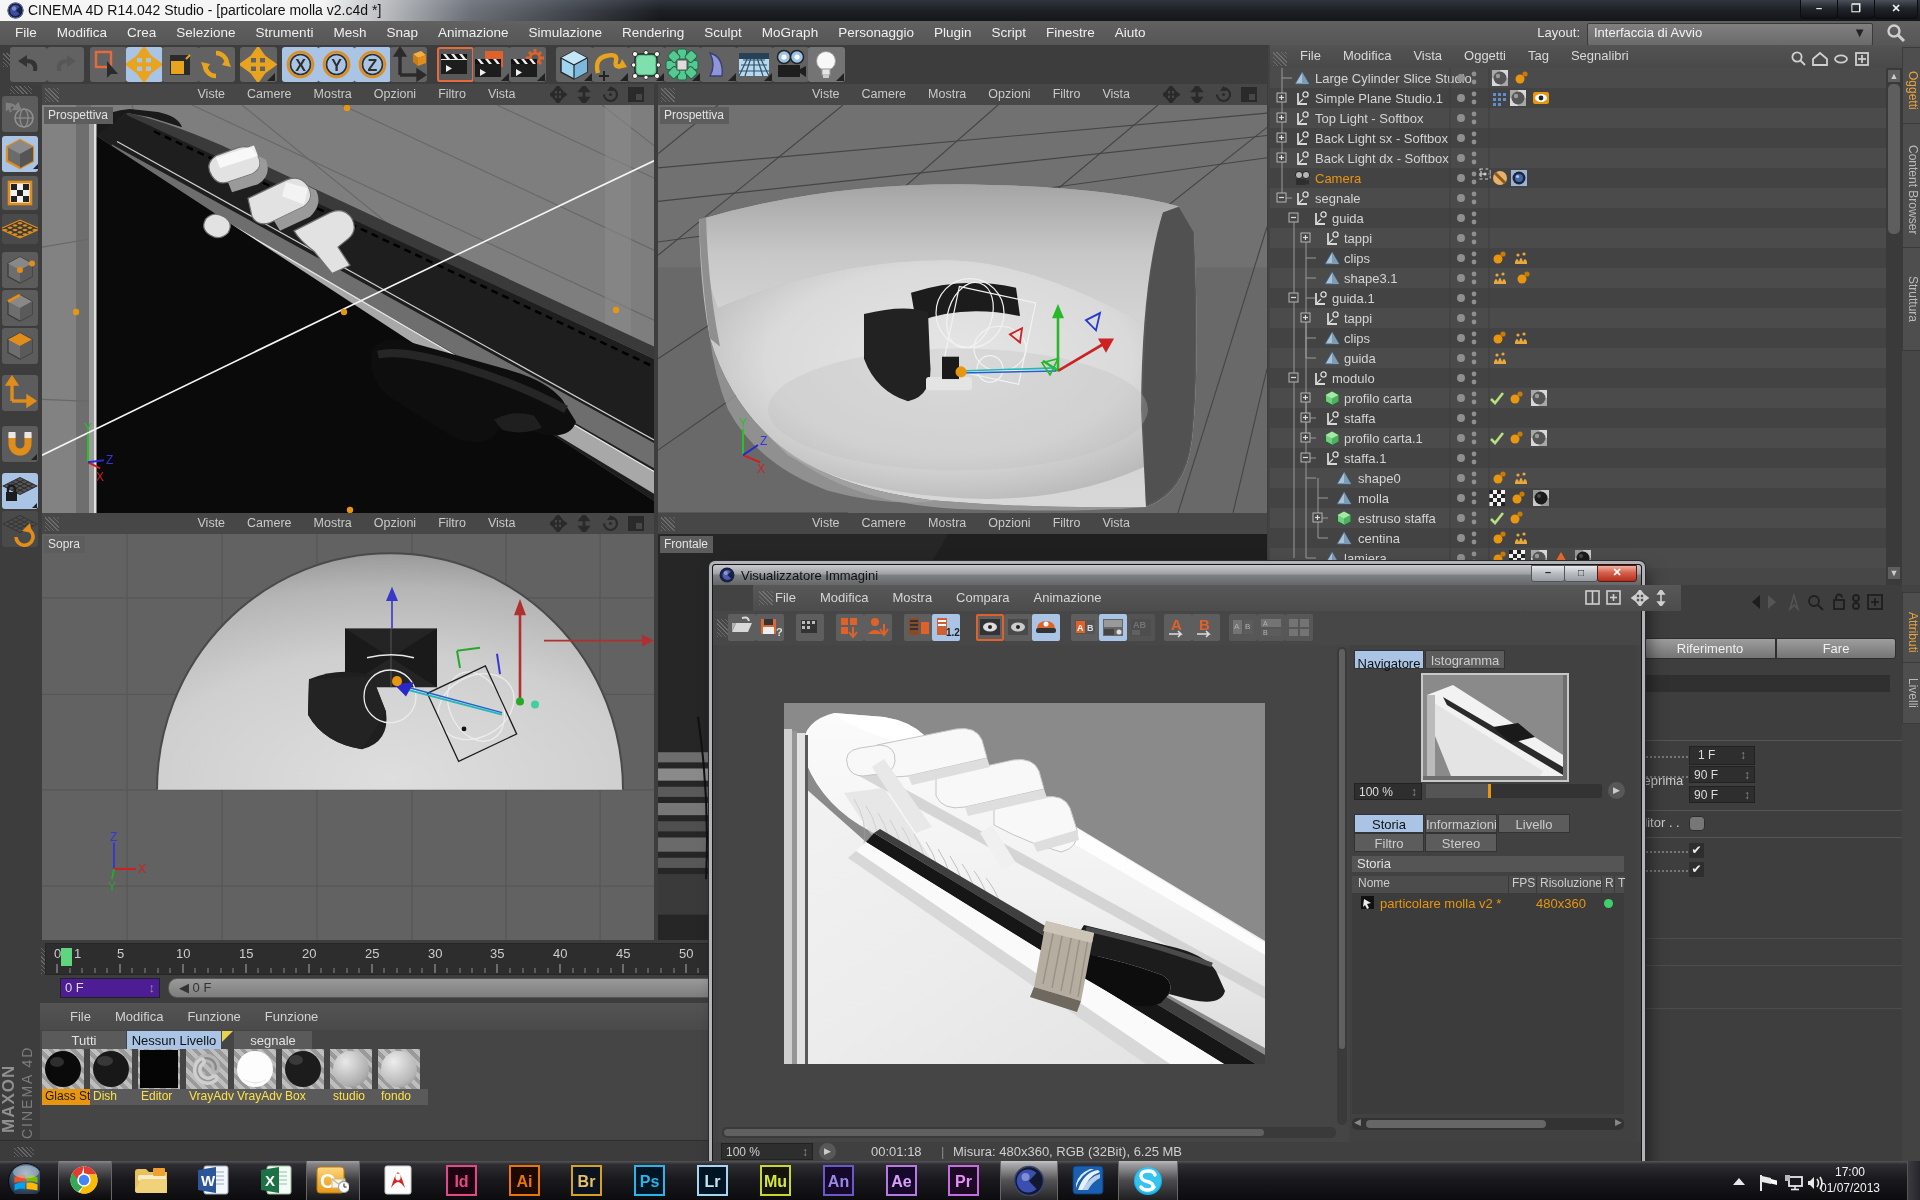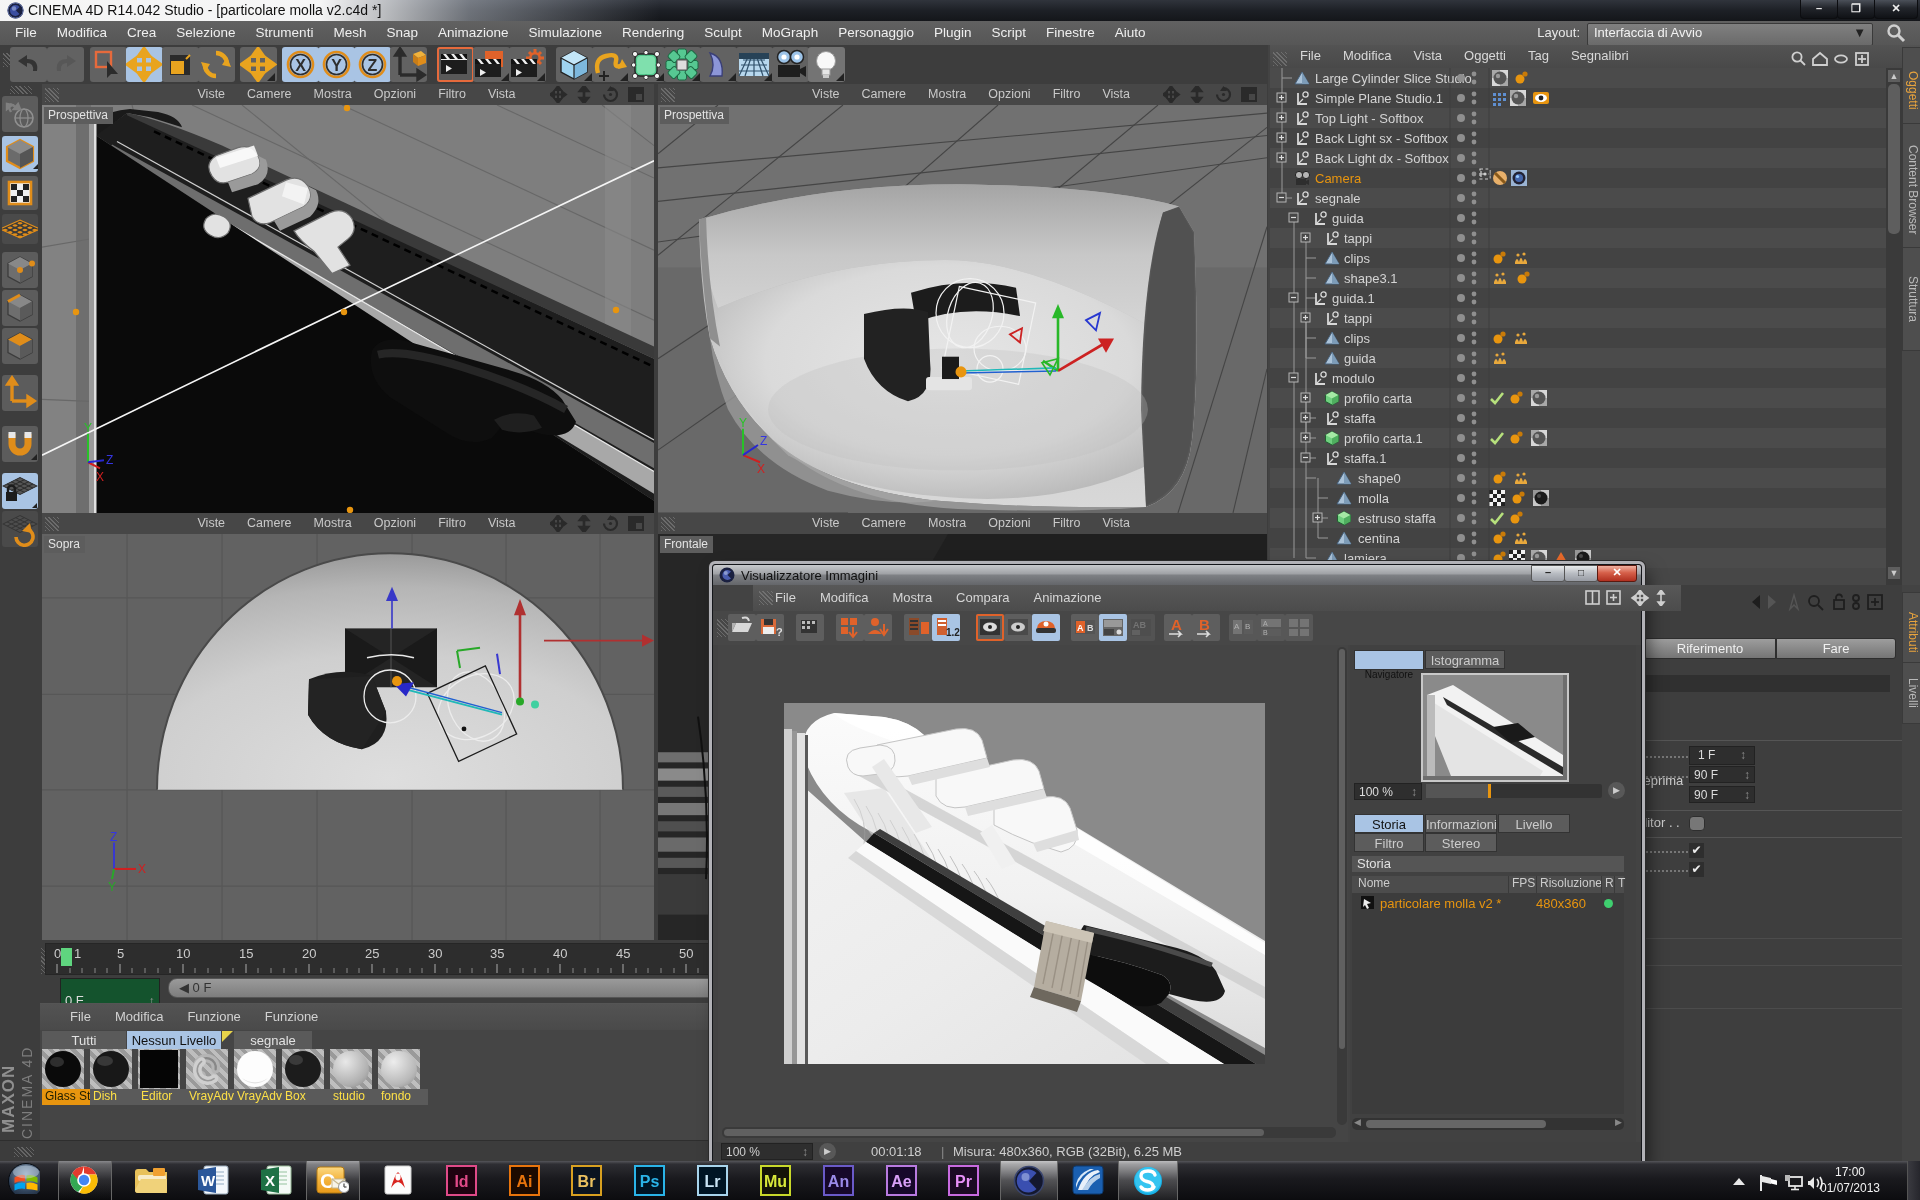--- a/index.html
+++ b/index.html
@@ -815,21 +815,21 @@
             <line x1="652" y1="24" x2="652" y2="29"></line>
             <line x1="665" y1="24" x2="665" y2="29"></line>
             <line x1="678" y1="24" x2="678" y2="29"></line>
             <line x1="690" y1="24" x2="690" y2="29"></line>
           </g>
    <rect x="15" y="4" width="11" height="18" fill="#5fd57f"></rect>
           <text x="28" y="14" font-size="13" fill="#ccc">1</text>
   </svg>
  </div>
  <div id="framerow">
-  <div class="abs" style="left:0;top:0;width:100px;height:20px;background:#14532d;border:1px solid #222;color:#ddd;font-size:13px;padding:14px 4px;box-sizing:border-box">0 F<span style="float:right;color:#999">↕</span></div>
+  <div class="abs" style="left:0;top:0;width:100px;height:20px;background:#4c1d95;border:1px solid #222;color:#ddd;font-size:13px;padding:1px 4px;box-sizing:border-box">0 F<span style="float:right;color:#999">↕</span></div>
   <div class="abs" style="left:108px;top:0;width:1082px;height:20px;background:linear-gradient(180deg,#9a9a9a,#7d7d7d);border:1px solid #555;border-radius:9px;color:#333;font-size:13px;padding:1px 10px;box-sizing:border-box">◀ 0 F<span style="float:right">90 F ▶</span></div>
  </div>
 </div>
 <div class="abs" style="left:0;top:1003px;width:40px;height:137px;background:#3d3d3d;overflow:hidden">
  <svg width="40" height="137">
         <g transform="rotate(-90 20 68)">
           <text x="-42" y="62" font-size="17" font-weight="bold" fill="#8f8f8f" font-family="Liberation Sans" letter-spacing="1">MAXON</text>
           <text x="-48" y="80" font-size="14" fill="#7d7d7d" font-family="Liberation Sans" letter-spacing="2">CINEMA 4D</text>
         </g>
       </svg>
@@ -1538,21 +1538,21 @@
   </svg>
   <div class="abs" style="left:4px;top:482px;width:614px;height:11px;background:#3a3a3a;border-radius:5px">
           <div class="abs" style="left:2px;top:2px;width:540px;height:7px;background:#606060;border-radius:4px"></div>
         </div>
   <div class="abs" style="left:619px;top:2px;width:10px;height:478px;background:#3a3a3a;border-radius:5px">
           <div class="abs" style="left:2px;top:2px;width:6px;height:400px;background:#606060;border-radius:3px"></div>
         </div>
  </div>
 
  <div class="abs" style="left:637px;top:80px;width:286px;height:497px;background:#414141">
-  <div class="abs" style="left:4px;top:5px;width:70px;height:19px;background:#a9c4e4;color:#111;font-size:10px;text-align:center;padding-top:18px;box-sizing:border-box;border:1px solid #333">Navigatore</div>
+  <div class="abs" style="left:4px;top:5px;width:70px;height:19px;background:#a9c4e4;color:#111;font-size:13px;text-align:center;padding-top:5px;box-sizing:border-box;border:1px solid #333">Navigatore</div>
   <div class="abs" style="left:75px;top:5px;width:80px;height:19px;background:#5c5c5c;color:#ccc;font-size:13px;text-align:center;padding-top:2px;box-sizing:border-box;border:1px solid #333">Istogramma</div>
   <div class="abs" style="left:71px;top:28px;width:144px;height:105px;background:#6e6e6e;border:2px solid #c8c8c8">
    <svg width="140" height="101">
             <rect width="140" height="101" fill="#8a8a8a"></rect>
             <polygon points="4,20 30,10 140,80 140,106 100,106 4,38" fill="#f2f2f2"></polygon>
             <polygon points="8,26 120,96 114,106 30,106 6,46" fill="#e4e4e4"></polygon>
             <polygon points="20,22 140,92 140,100 24,30" fill="#2a2a2a"></polygon>
             <polygon points="70,52 95,48 112,62 88,68" fill="#1a1a1a"></polygon>
             <rect x="4" y="20" width="8" height="86" fill="#bbb"></rect>
           </svg>

